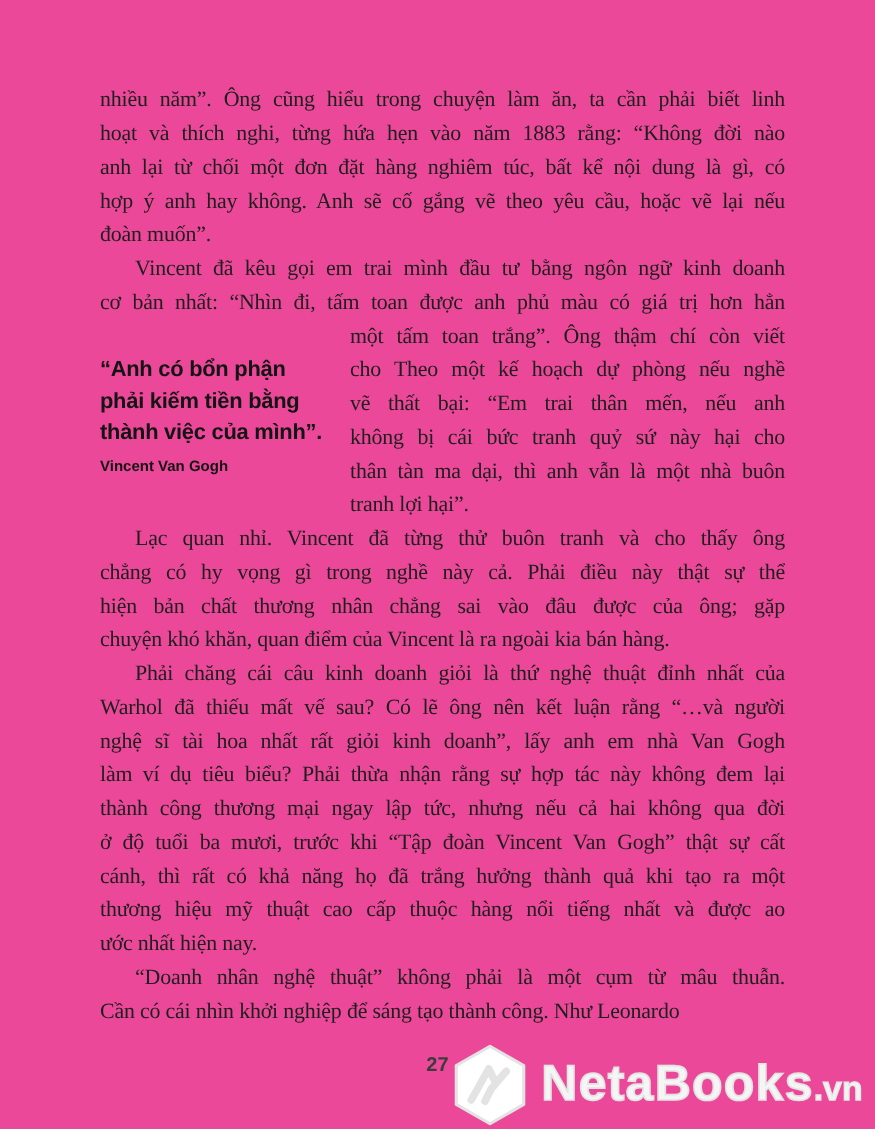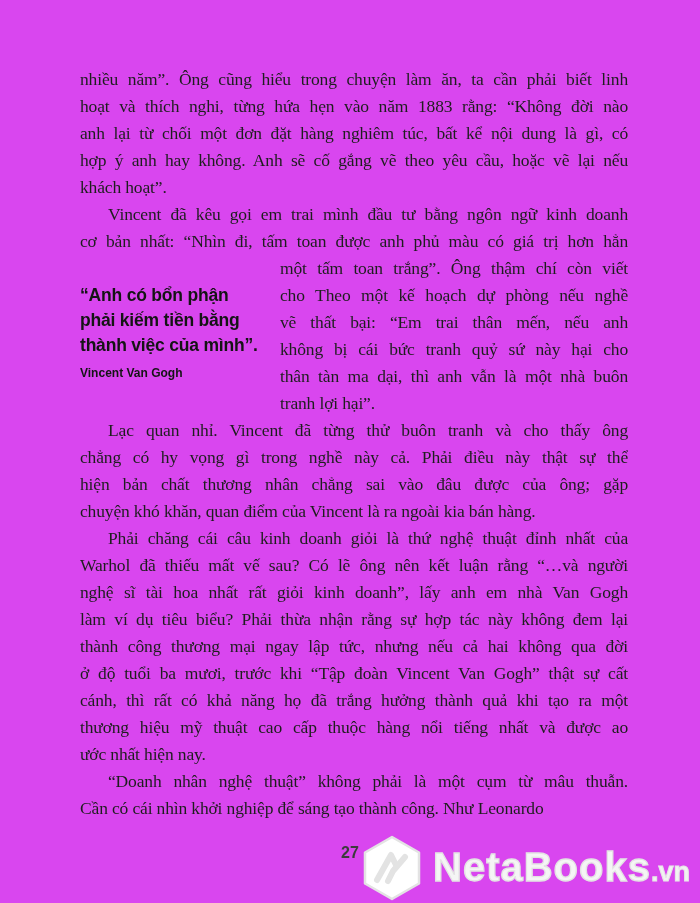--- a/index.html
+++ b/index.html
@@ -1,21 +1,21 @@
 <!DOCTYPE html>
 <html><head>
 <meta charset="utf-8">
 <style>
   html,body { margin:0; padding:0; }
   body { background:#888; }
   .page {
     position:relative;
     width:700px; height:903px;
     margin:0 auto;
-    background:#d946ef;
+    background:#ec4899;
     overflow:hidden;
     font-family:"Liberation Serif","DejaVu Serif",serif;
     color:#1e1e1e;
   }
   .text-block {
     position:absolute;
     left:80px; top:66px;
     width:548px;
   }
   .para { margin:0; padding:0; }
@@ -91,21 +91,21 @@
 <body>
 
 <div class="page">
   <div class="text-block">
 
     <p class="para">
       <span class="line">nhiều năm”. Ông cũng hiểu trong chuyện làm ăn, ta cần phải biết linh</span>
       <span class="line">hoạt và thích nghi, từng hứa hẹn vào năm 1883 rằng: “Không đời nào</span>
       <span class="line">anh lại từ chối một đơn đặt hàng nghiêm túc, bất kể nội dung là gì, có</span>
       <span class="line">hợp ý anh hay không. Anh sẽ cố gắng vẽ theo yêu cầu, hoặc vẽ lại nếu</span>
-      <span class="line ll">khách hoạt”.</span>
+      <span class="line ll">đoàn muốn”.</span>
     </p>
 
     <p class="para">
       <span class="line ind">Vincent đã kêu gọi em trai mình đầu tư bằng ngôn ngữ kinh doanh</span>
       <span class="line">cơ bản nhất: “Nhìn đi, tấm toan được anh phủ màu có giá trị hơn hẳn</span>
     </p>
 
     <div class="wrap-row">
       <div class="pq-col">
         <div class="pullquote">

